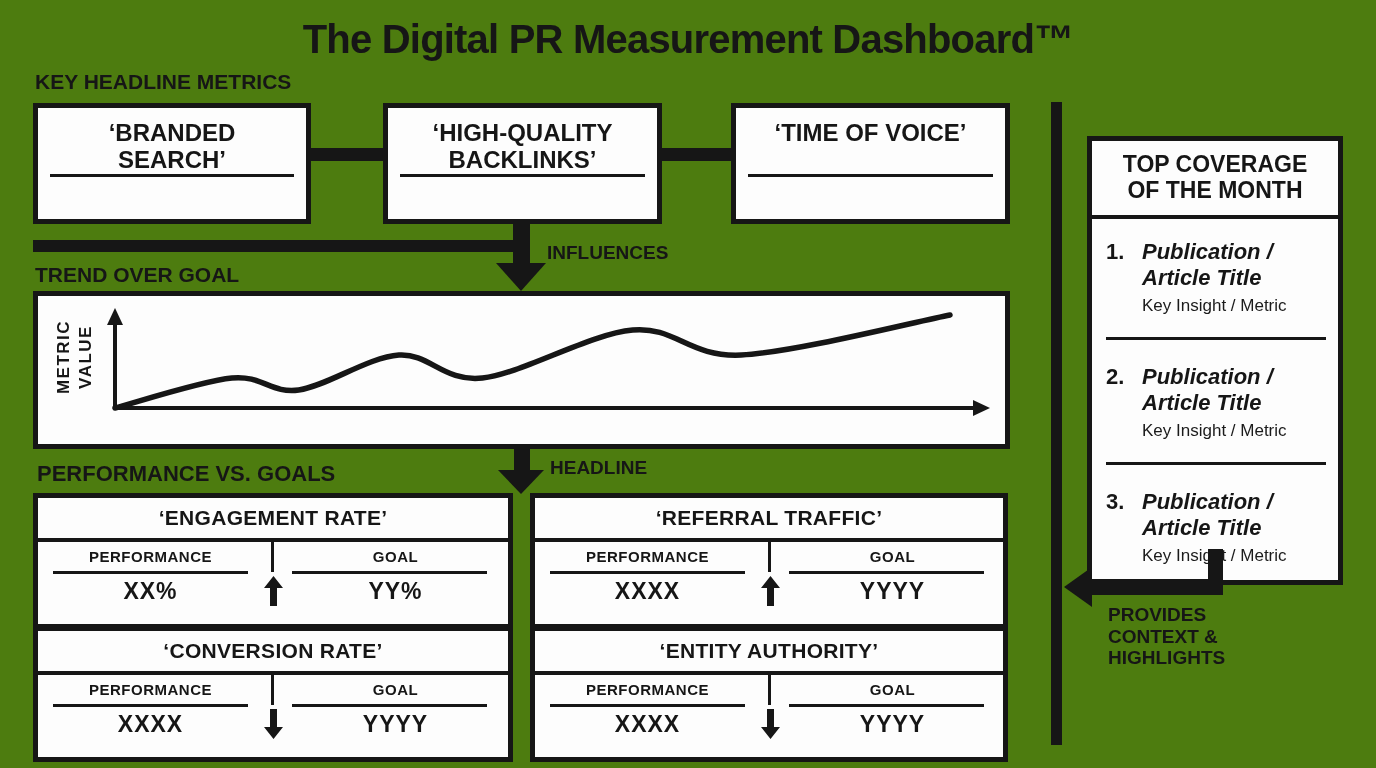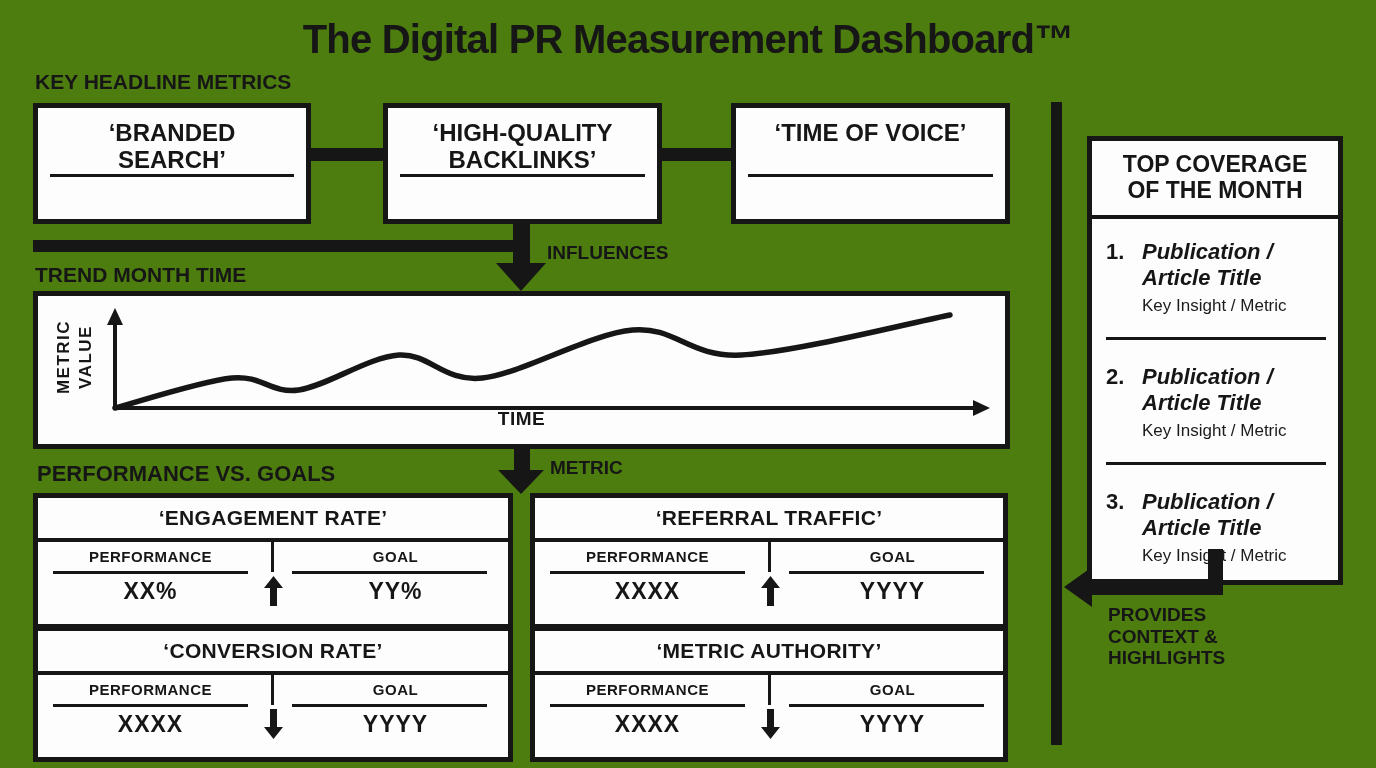--- a/index.html
+++ b/index.html
@@ -103,36 +103,35 @@
   <div class="abs box metric-box" style="left:731px;width:279px;">
     <div class="metric-title">‘TIME OF VOICE’</div>
     <div class="metric-underline"></div>
   </div>
 
   <div class="abs ink" style="left:33px;top:240px;width:480px;height:12px;"></div>
   <div class="abs ink" style="left:513px;top:224px;width:17px;height:40px;"></div>
   <div class="abs tri-down" style="left:496px;top:263px;"></div>
   <div class="abs flow-label" style="left:547px;top:242px;">INFLUENCES</div>
 
-  <div class="abs sec-label lbl-trend">TREND MONTH TIME</div>
+  <div class="abs sec-label lbl-trend">TREND OVER GOAL</div>
   <div class="abs box trend-box">
     <svg class="trend-svg" width="967" height="148" viewBox="0 0 967 148">
       <line x1="77" y1="112" x2="77" y2="26" stroke="#161616" stroke-width="4"></line>
       <polygon points="77,12 69,29 85,29" fill="#161616"></polygon>
       <line x1="77" y1="112" x2="938" y2="112" stroke="#161616" stroke-width="4"></line>
       <polygon points="952,112 935,104 935,120" fill="#161616"></polygon>
       <path id="trend-path" d="M77,112C96.5,107.0,163.3,85.0,193.9,82C224.5,79.0,232.9,97.8,260.7,94C288.5,90.2,330.3,61.0,360.90000000000003,59C391.5,57.0,405.4,86.2,444.4,82C483.4,77.8,551.6,37.8,594.7,34C637.8,30.2,650.4,61.5,703.25,59C756.1,56.5,877.2,25.7,912,19" fill="none" stroke="#161616" stroke-width="5.5" stroke-linecap="round"></path>
     </svg>
     <div class="y-axis-label">METRIC VALUE</div>
-    <div class="x-axis-label">TIME</div>
   </div>
 
   <div class="abs ink" style="left:514px;top:446px;width:16px;height:26px;"></div>
   <div class="abs tri-down" style="left:498px;top:470px;border-left-width:23px;border-right-width:23px;border-top-width:24px;"></div>
-  <div class="abs flow-label" style="left:550px;top:457px;">METRIC</div>
+  <div class="abs flow-label" style="left:550px;top:457px;">HEADLINE</div>
 
   <div class="abs sec-label lbl-goals">PERFORMANCE VS. GOALS</div>
 
   <div class="abs box goal-card" style="left:33px;top:493px;width:480px;">
     <div class="goal-card-title">‘ENGAGEMENT RATE’</div>
     <div class="goal-card-divider"></div>
     <div class="goal-card-body">
       <div class="col-label col-l">PERFORMANCE</div>
       <div class="col-underline ul-l"></div>
       <div class="col-value col-l">XX%</div>
@@ -180,21 +179,21 @@
             <polygon points="9.5,0 19,12 13,12 13,30 6,30 6,12 0,12" fill="#161616"></polygon>
           </svg>
         </span>
       <div class="col-label col-r">GOAL</div>
       <div class="col-underline ul-r"></div>
       <div class="col-value col-r">YYYY</div>
     </div>
   </div>
 
   <div class="abs box goal-card" style="left:530px;top:626px;width:478px;">
-    <div class="goal-card-title">‘METRIC AUTHORITY’</div>
+    <div class="goal-card-title">‘ENTITY AUTHORITY’</div>
     <div class="goal-card-divider"></div>
     <div class="goal-card-body">
       <div class="col-label col-l">PERFORMANCE</div>
       <div class="col-underline ul-l"></div>
       <div class="col-value col-l">XXXX</div>
       <div class="center-tick"></div>
       <span class="mini-arrow" data-dir="down">
           <svg width="19" height="30" viewBox="0 0 19 30">
             <polygon points="9.5,0 19,12 13,12 13,30 6,30 6,12 0,12" fill="#161616"></polygon>
           </svg>

